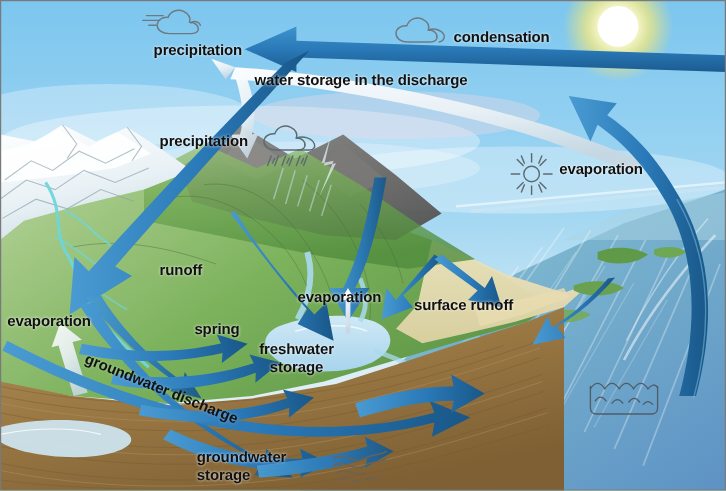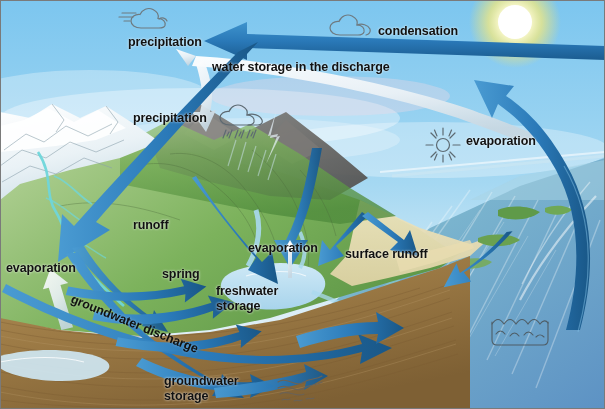--- a/index.html
+++ b/index.html
@@ -401,21 +401,21 @@
     <div class="label" style="left:466px; top:134px;">evaporation</div>
 
     <div class="label" style="left:133px; top:218px;">runoff</div>
 
     <div class="label" style="left:248px; top:241px;">evaporation</div>
 
     <div class="label" style="left:345px; top:247px;">surface runoff</div>
 
     <div class="label" style="left:162px; top:267px;">spring</div>
 
-    <div class="label" style="left:216px; top:284px;">freshwater
+    <div class="label" style="left:216px; top:284px;text-align:center;">freshwater
 storage</div>
 
     <div class="label" style="left:6px; top:261px;">evaporation</div>
 
     <div class="label rot" style="left:74px; top:292px; transform:rotate(22deg);">groundwater discharge</div>
 
     <div class="label" style="left:164px; top:374px;">groundwater
 storage</div>
 
 

